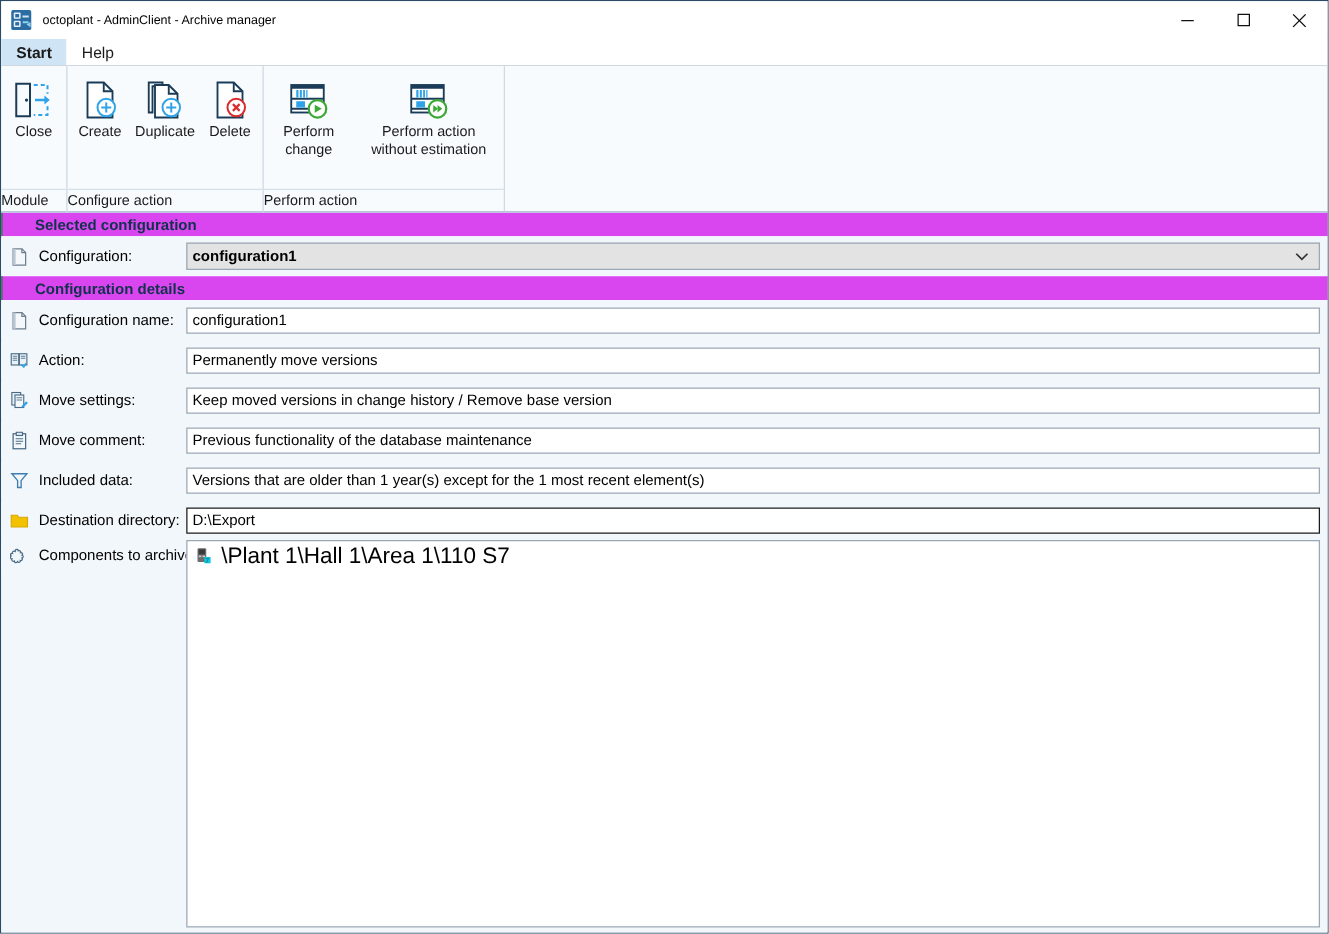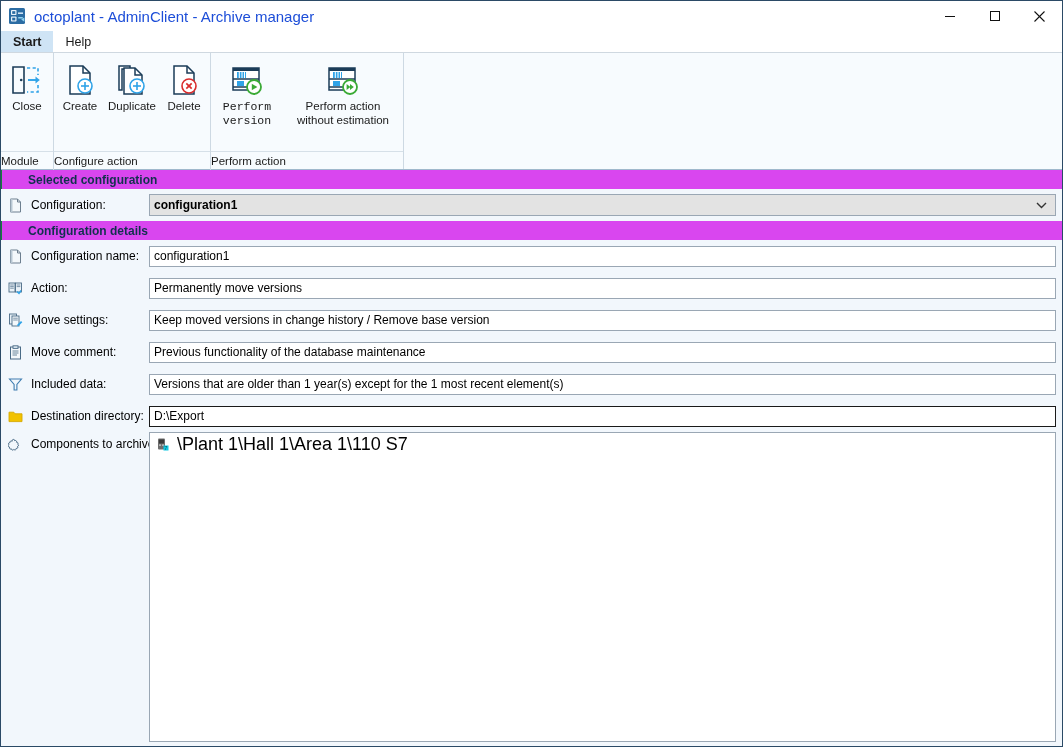--- a/index.html
+++ b/index.html
@@ -30,22 +30,22 @@
     background: #ffffff;
     position: relative;
   }
   .title-icon {
     width: 18px; height: 18px;
     margin-left: 7px; margin-right: 8px;
     flex: 0 0 18px;
     position: relative;
   }
   .title-text {
-    font-size: 15px;
-    color: #1d4ed8;
+    font-size: 10px;
+    color: #000000;
     white-space: nowrap;
   }
   .winbtns {
     margin-left: auto;
     display: flex;
     height: 30px;
   }
   .winbtn {
     width: 45px; height: 30px;
     display: flex; align-items: center; justify-content: center;
@@ -107,21 +107,21 @@
   .rgroup + .rgroup { border-left: 1px solid #cdd9e3; }
   .rbtn {
     width: 52px;
     display: flex;
     flex-direction: column;
     align-items: center;
     padding: 3px 2px 0 2px;
     cursor: default;
     text-align: center;
   }
-  .rbtn.wide { width: 72px; font-family: Liberation Mono, monospace; }
+  .rbtn.wide { width: 72px; }
   .rbtn.wide2 { width: 120px; }
   .rbtn .ico { height: 38px; display: flex; align-items: center; justify-content: center; }
   .rbtn .lbl {
     font-size: 11.5px;
     line-height: 13px;
     color: #1a1a1a;
     margin-top: 1px;
   }
   .ribbon-spacer { flex: 1 1 auto; border-left: 1px solid #cdd9e3; }
 
@@ -352,21 +352,21 @@
               <rect x="8" y="8" width="9" height="6" fill="#2fa3e8"></rect>
               <line x1="10.3" y1="8" x2="10.3" y2="14" stroke="#ffffff" stroke-width="1"></line>
               <line x1="13" y1="8" x2="13" y2="14" stroke="#ffffff" stroke-width="1"></line>
               <line x1="15.5" y1="8" x2="15.5" y2="14" stroke="#ffffff" stroke-width="1"></line>
               <rect x="8" y="17" width="7" height="5" fill="#2fa3e8"></rect>
               <circle cx="25" cy="23" r="7" fill="#ffffff" stroke="#3aaa35" stroke-width="1.8"></circle>
               <path d="M22.8 19.8 L28.4 23 L22.8 26.2z" fill="#3aaa35"></path>
             </svg>
           </div>
           <div class="lbl">Perform</div>
-          <div class="lbl">version</div>
+          <div class="lbl">change</div>
         </div>
         <div class="rbtn wide2">
           <div class="ico">
             <svg width="36" height="32" viewBox="0 0 36 32">
               <rect x="4" y="4" width="26" height="22" fill="#ffffff" stroke="#1b3c58" stroke-width="1.5"></rect>
               <rect x="4" y="4" width="26" height="3" fill="#1b3c58"></rect>
               <line x1="4" y1="15" x2="30" y2="15" stroke="#1b3c58" stroke-width="1.5"></line>
               <line x1="4" y1="23" x2="30" y2="23" stroke="#1b3c58" stroke-width="1.5"></line>
               <rect x="8" y="8" width="9" height="6" fill="#2fa3e8"></rect>
               <line x1="10.3" y1="8" x2="10.3" y2="14" stroke="#ffffff" stroke-width="1"></line>

